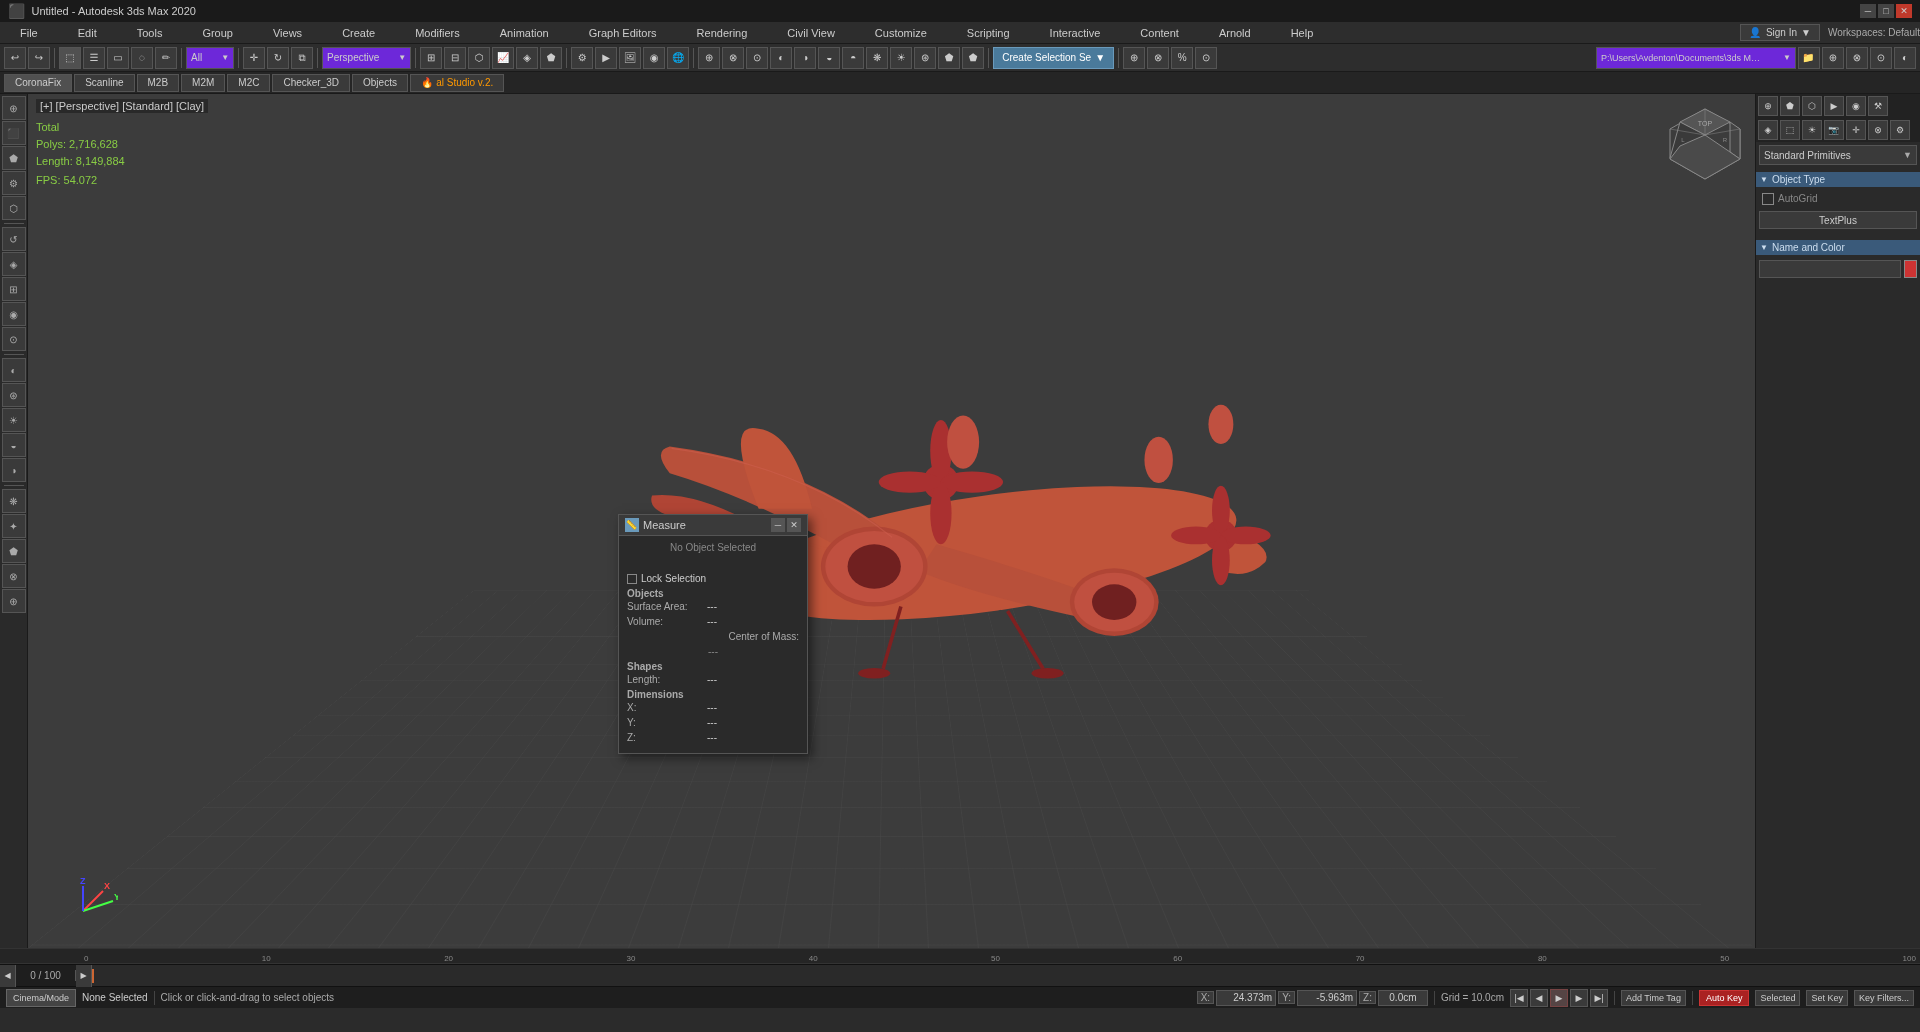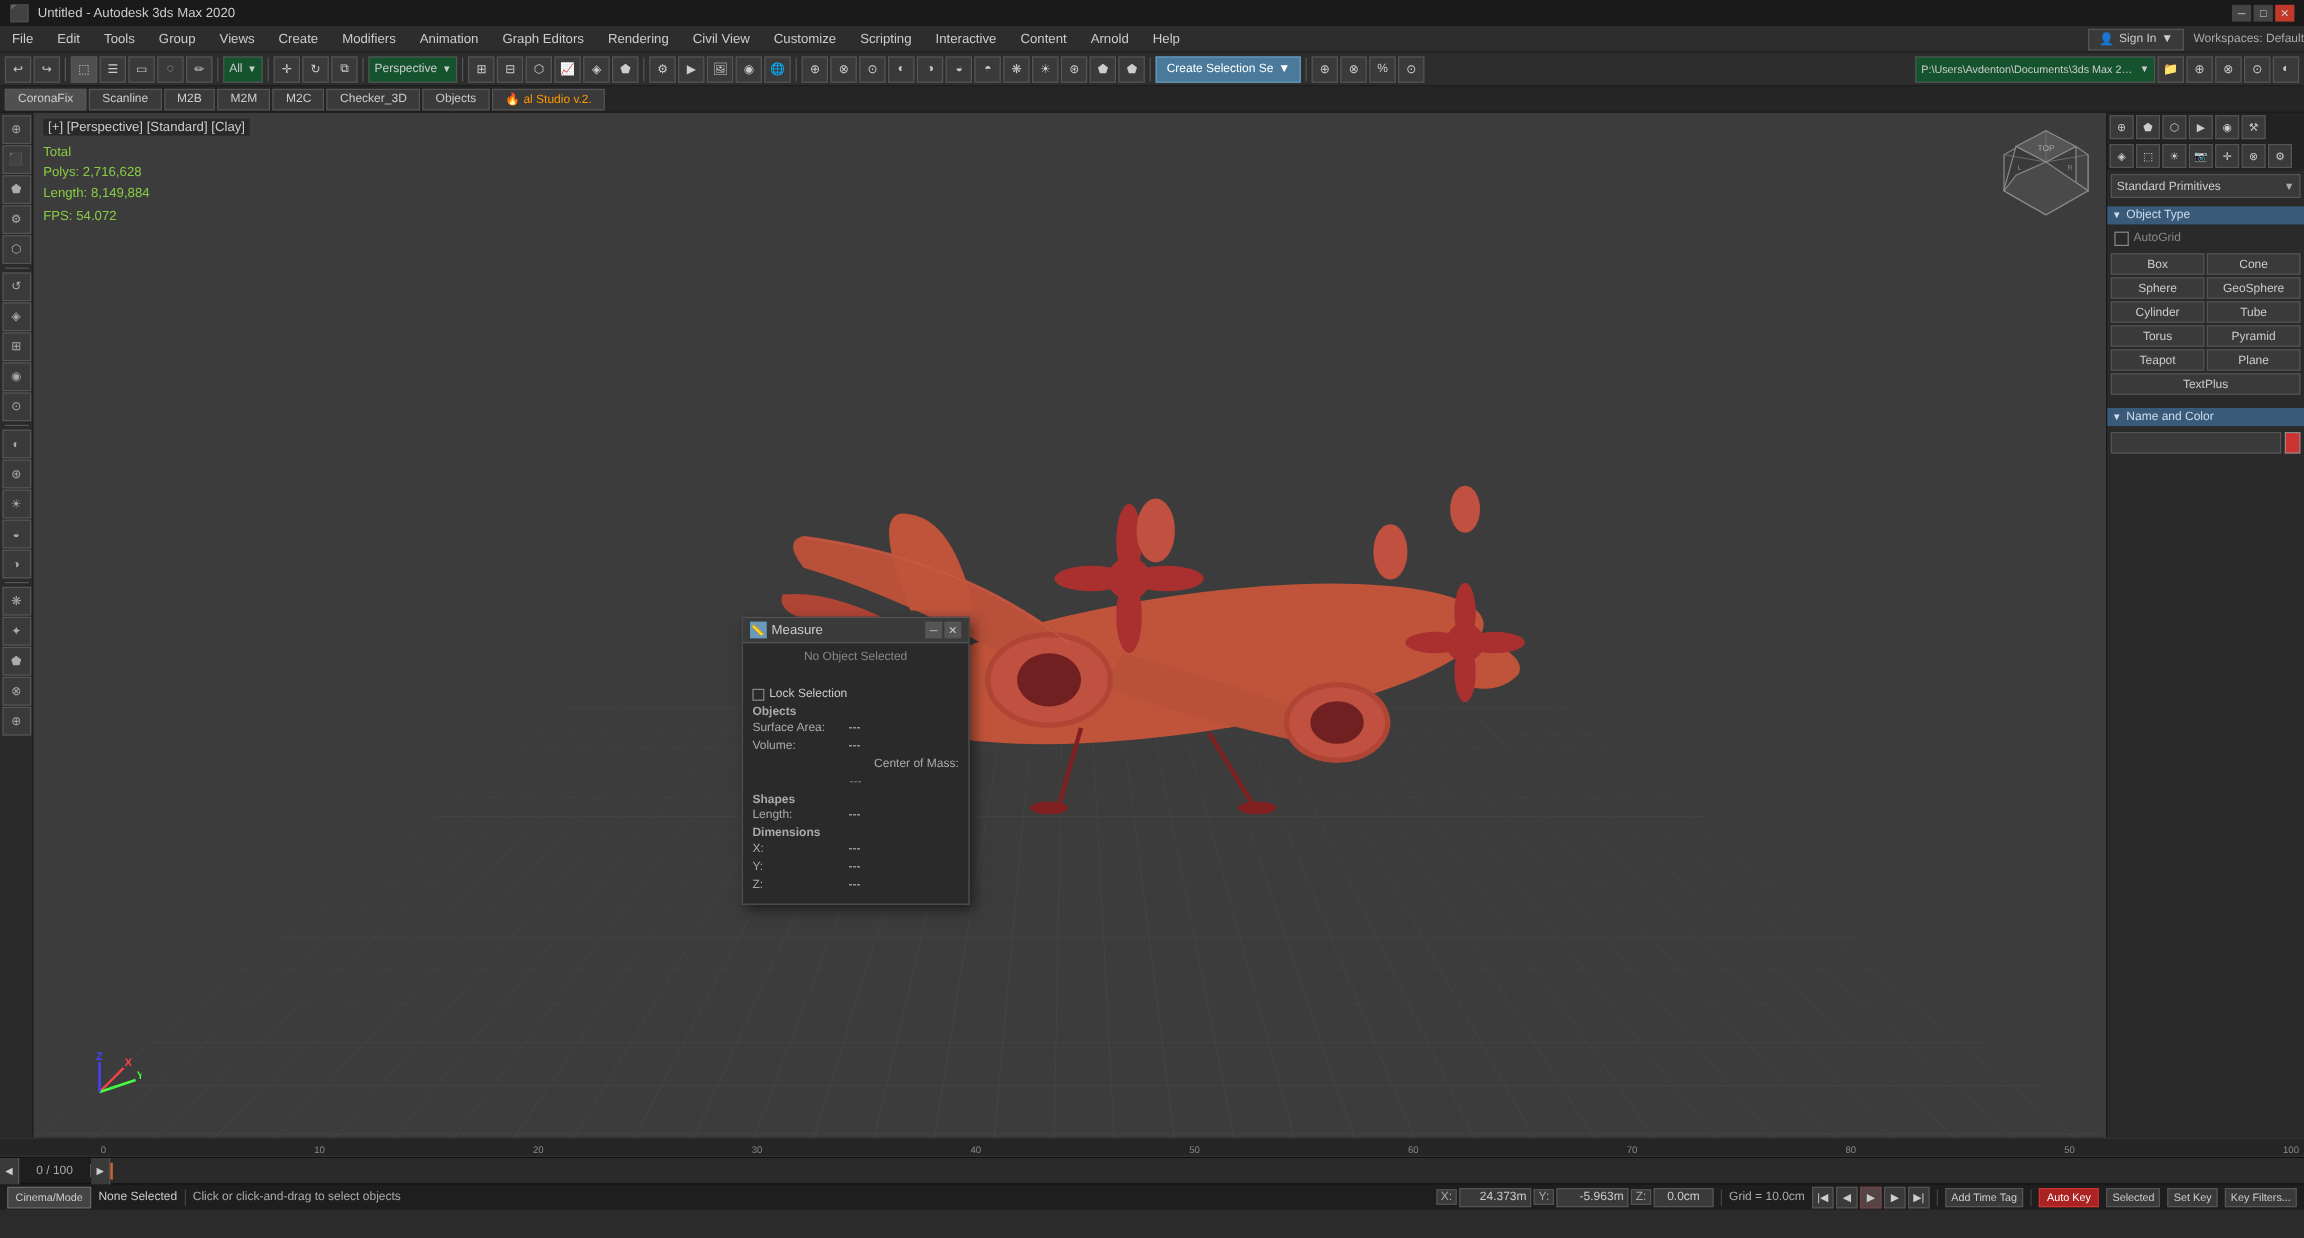--- a/index.html
+++ b/index.html
@@ -8,27 +8,27 @@
     
     #title-bar { width: 100%; height: 22px; background: #1a1a1a; display: flex; align-items: center; justify-content: space-between; padding: 0 8px; }
     #title-bar-left { display: flex; align-items: center; gap: 6px; }
     #title-bar-title { font-size: 11px; color: #cccccc; }
     #title-bar-controls { display: flex; gap: 2px; }
     .win-btn { width: 16px; height: 14px; background: #444; border: none; color: #ccc; font-size: 9px; cursor: pointer; display: flex; align-items: center; justify-content: center; }
     .win-btn.close { background: #c0392b; }
 
     
     #menu-bar { width: 100%; height: 22px; background: #2d2d2d; display: flex; align-items: center; border-bottom: 1px solid #1a1a1a; }
-    .menu-item { padding: 0 10px; height: 100%; display: flex; align-items: center; cursor: pointer; color: #cccccc; font-size: 11px; }
+    .menu-item { padding: 0 20px; height: 100%; display: flex; align-items: center; cursor: pointer; color: #cccccc; font-size: 11px; }
 
     
     #toolbar { width: 100%; height: 28px; background: #2d2d2d; display: flex; align-items: center; padding: 0 4px; gap: 2px; border-bottom: 1px solid #1a1a1a; }
     .tb-btn { height: 22px; min-width: 22px; background: #3a3a3a; border: 1px solid #555; color: #ccc; font-size: 10px; cursor: pointer; display: flex; align-items: center; justify-content: center; padding: 0 3px; }
     .tb-sep { width: 1px; height: 20px; background: #555; margin: 0 2px; }
-    .tb-dropdown { height: 22px; background: #14532d; border: 1px solid #555; color: #ccc; font-size: 10px; display: flex; align-items: center; padding: 0 4px; cursor: pointer; }
+    .tb-dropdown { height: 22px; background: #6d28d9; border: 1px solid #555; color: #ccc; font-size: 10px; display: flex; align-items: center; padding: 0 4px; cursor: pointer; gap: 15px; }
     .tb-dropdown-arrow { font-size: 8px; margin-left: 4px; }
     .create-sel-btn { height: 22px; background: #4a7a9b; border: 1px solid #6a9abb; color: #fff; font-size: 10px; padding: 0 8px; cursor: pointer; display: flex; align-items: center; }
 
     
     #tab-bar { width: 100%; height: 22px; background: #252525; display: flex; align-items: center; padding: 0 4px; gap: 2px; border-bottom: 1px solid #1a1a1a; }
     .tab-item { height: 18px; padding: 0 10px; background: #3a3a3a; border: 1px solid #555; color: #ccc; font-size: 10px; cursor: pointer; display: flex; align-items: center; }
     .tab-item.active { background: #505050; }
     .tab-plugin { color: #ff9900; }
 
     
@@ -482,32 +482,20 @@
       <span class="arrow">▼</span>
       <span>Object Type</span>
     </div>
 
     <div style="display:flex;align-items:center;padding:2px 6px;">
       <div style="width:12px;height:12px;border:1px solid #888;background:#2a2a2a;margin-right:4px;"></div>
       <span class="autogrid-label">AutoGrid</span>
     </div>
 
     <div id="rp-content" style="padding:3px;">
-      <div class="rp-grid">
-        <div class="rp-btn">Box</div>
-        <div class="rp-btn">Cone</div>
-        <div class="rp-btn">Sphere</div>
-        <div class="rp-btn">GeoSphere</div>
-        <div class="rp-btn">Cylinder</div>
-        <div class="rp-btn">Tube</div>
-        <div class="rp-btn">Torus</div>
-        <div class="rp-btn">Pyramid</div>
-        <div class="rp-btn">Teapot</div>
-        <div class="rp-btn">Plane</div>
-      </div>
 
       <div class="rp-btn" style="width:100%;margin-bottom:4px;">TextPlus</div>
     </div>
 
     <div class="rp-section-header">
       <span class="arrow">▼</span>
       <span>Name and Color</span>
     </div>
 
     <div style="padding:3px;">

